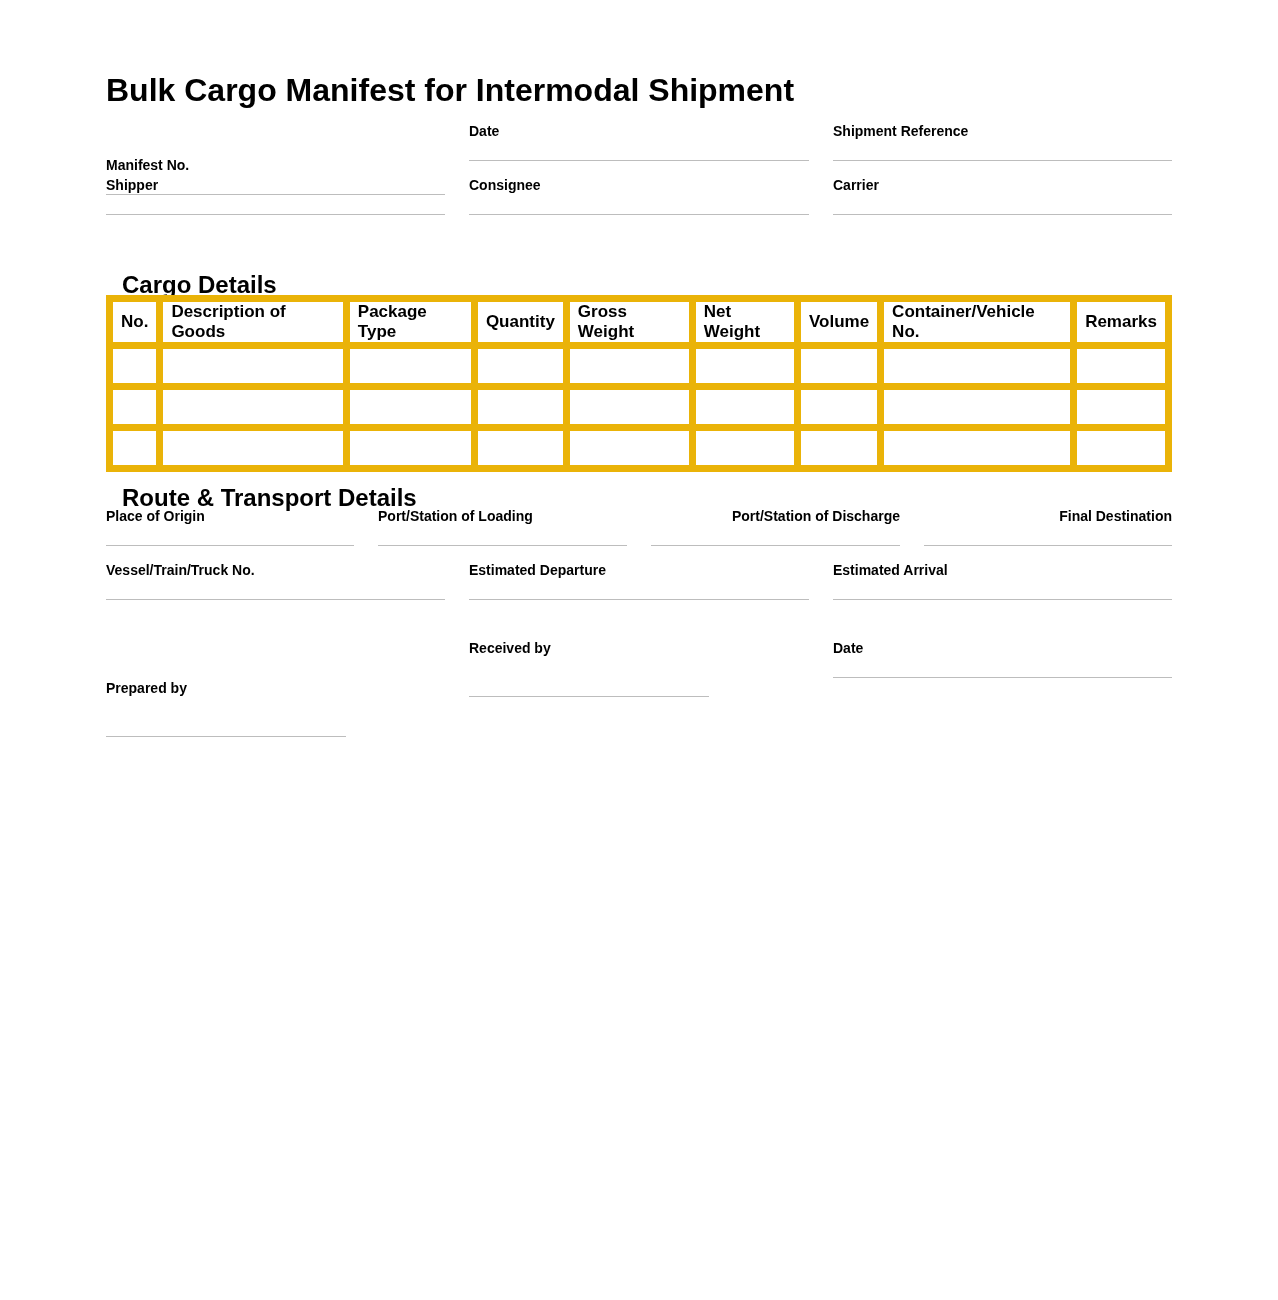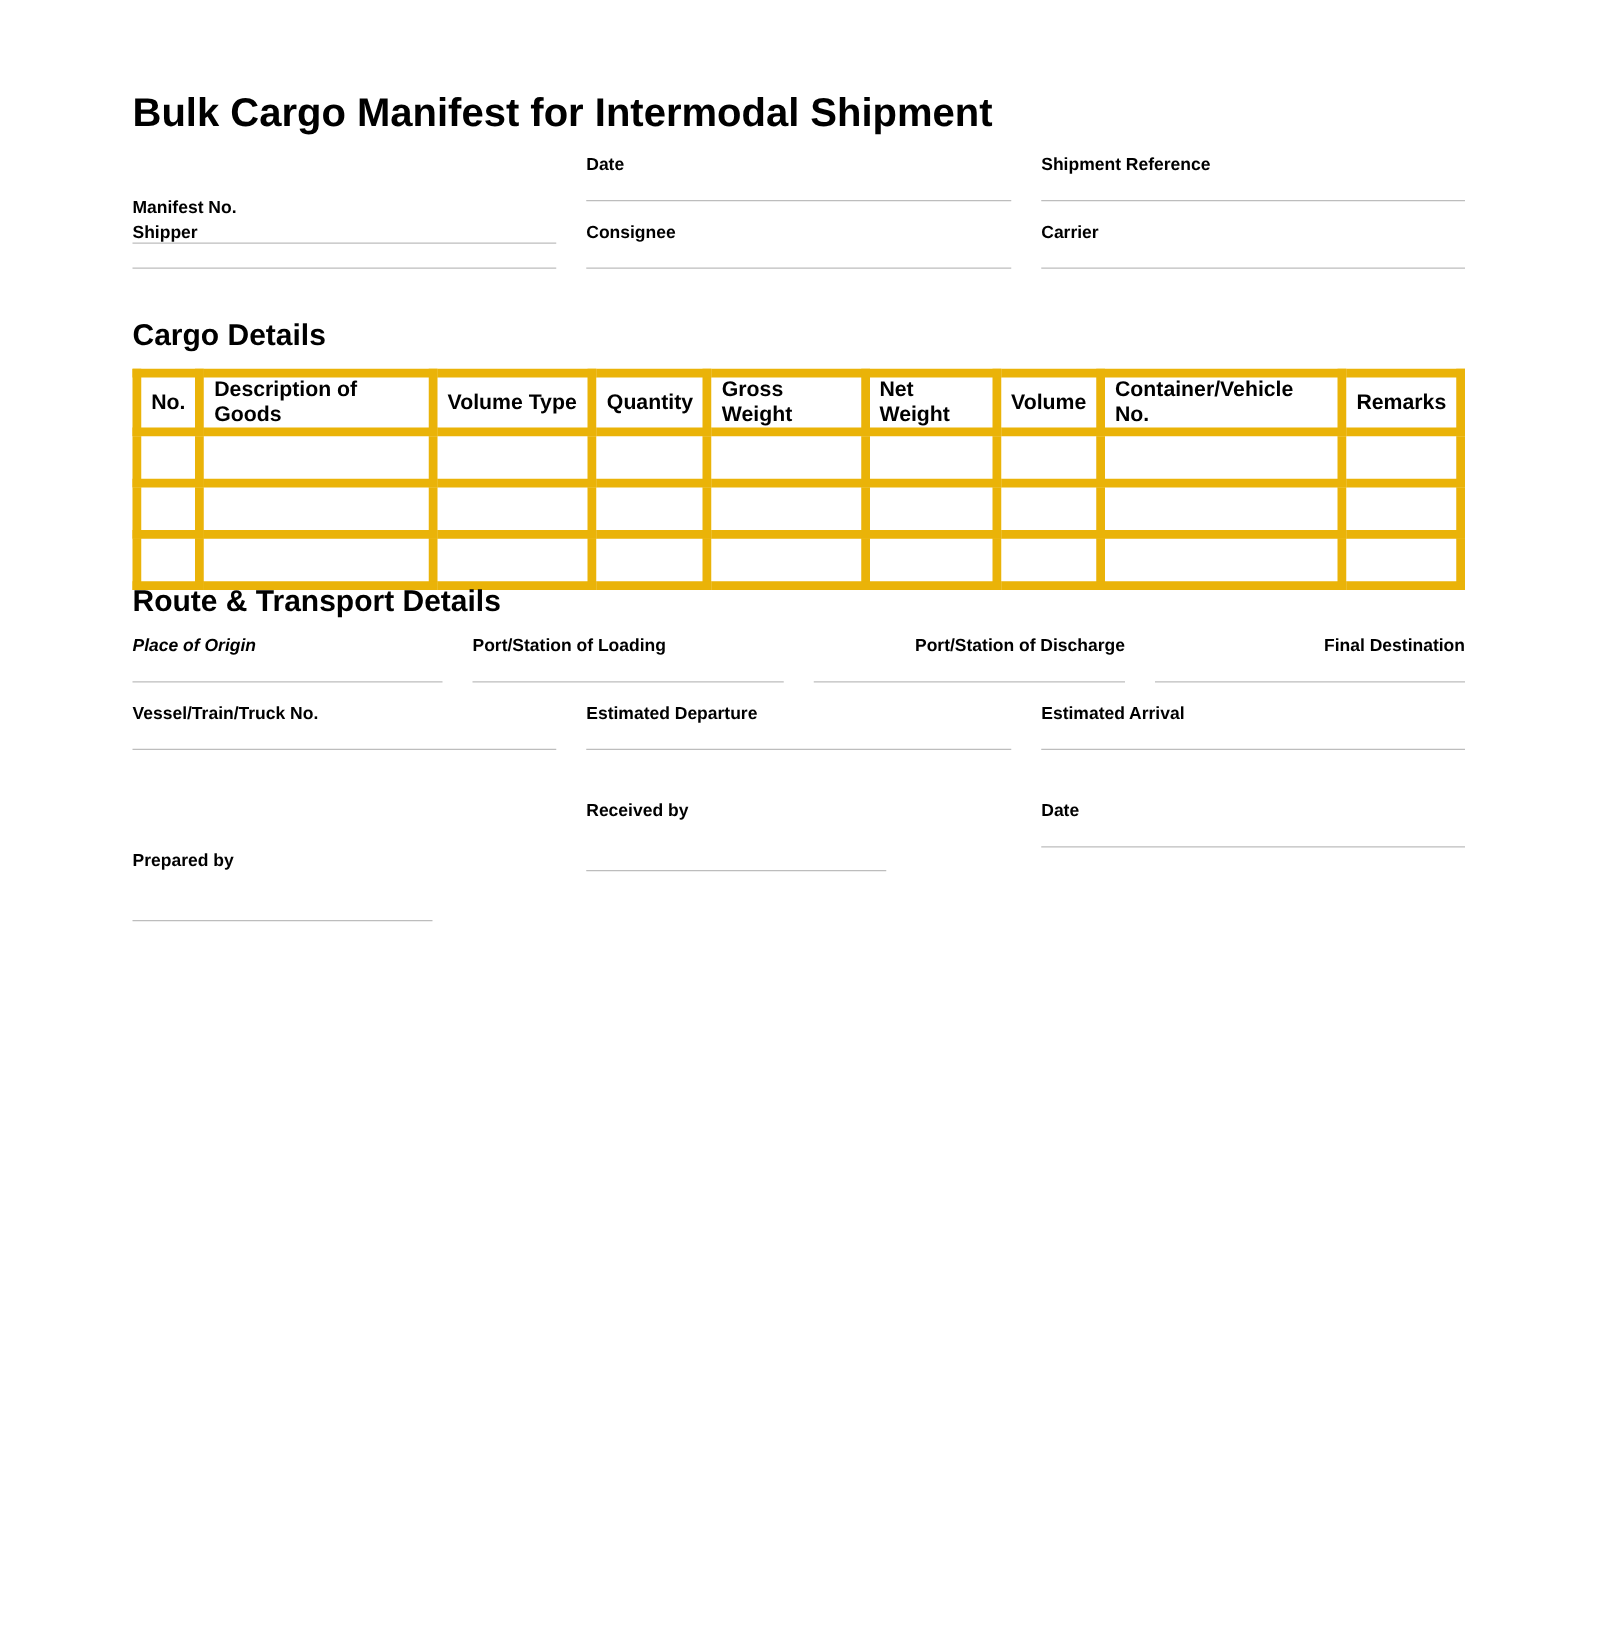--- a/index.html
+++ b/index.html
@@ -1,19 +1,19 @@
 <!DOCTYPE html>
 <html><head>
 <meta charset="utf-8">
 <style>
   html, body { margin:0; padding:0; background:#fff; }
   body { width:1278px; height:1300px; position:relative; font-family:"Liberation Sans", sans-serif; color:#000; }
   .page { position:absolute; left:106px; top:0; width:1066px; }
   h1 { position:absolute; top:72px; left:0; margin:0; font-size:32px; font-weight:bold; white-space:nowrap; }
-  h2 { position:absolute; margin:0; font-size:24px; font-weight:bold; white-space:nowrap; }
+  h2 { position:absolute; margin:16px; font-size:24px; font-weight:bold; white-space:nowrap; }
   .field { position:absolute; }
   .field .lbl { font-size:14px; font-weight:bold; display:block; }
   .field .line { position:absolute; left:0; right:0; border-bottom:1px solid #bdbdbd; }
   table { position:absolute; left:0; top:295px; border-collapse:collapse; width:1066px; }
   th, td { border:7px solid #eab308; padding:0 8px; }
   th { text-align:left; font-size:17px; font-weight:bold; height:34px; }
   td { height:34px; }
 </style>
 </head>
 <body>
@@ -58,21 +58,21 @@
         <col style="width:131px">
         <col style="width:108px">
         <col style="width:79px">
         <col style="width:196px">
         <col style="width:92px">
     </colgroup>
     <thead>
       <tr>
         <th>No.</th>
         <th>Description of Goods</th>
-        <th>Volume Type</th>
+        <th>Package Type</th>
         <th>Quantity</th>
         <th>Gross Weight</th>
         <th>Net Weight</th>
         <th>Volume</th>
         <th>Container/Vehicle No.</th>
         <th>Remarks</th>
       </tr>
     </thead>
     <tbody>
       <tr>
@@ -106,21 +106,21 @@
         <td></td>
         <td></td>
         <td></td>
         <td></td>
       </tr>
     </tbody>
   </table>
 
   <h2 style="top:468px;left:0;">Route &amp; Transport Details</h2>
 
-  <div class="field" style="left:0;top:508px;width:248px;height:38px;font-style:italic;">
+  <div class="field" style="left:0;top:508px;width:248px;height:38px;">
     <span class="lbl">Place of Origin</span>
     <div class="line" style="top:37px;"></div>
   </div>
   <div class="field" style="left:272px;top:508px;width:249px;height:38px;">
     <span class="lbl">Port/Station of Loading</span>
     <div class="line" style="top:37px;"></div>
   </div>
   <div class="field" style="left:545px;top:508px;width:249px;height:38px;text-align:right;">
     <span class="lbl">Port/Station of Discharge</span>
     <div class="line" style="top:37px;"></div>

